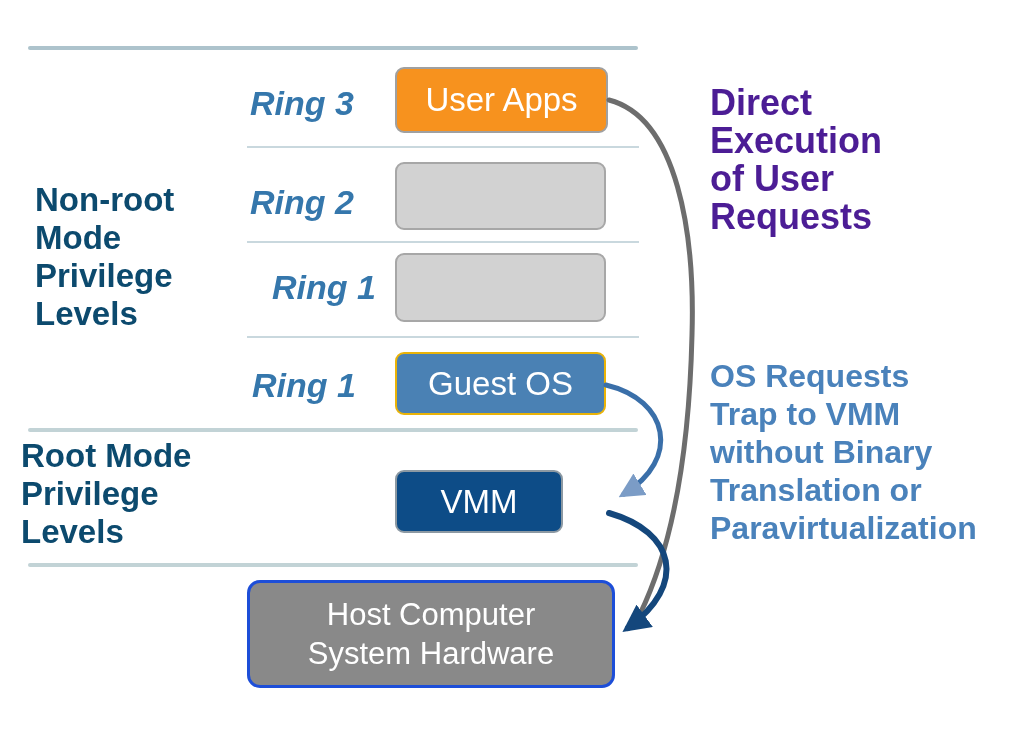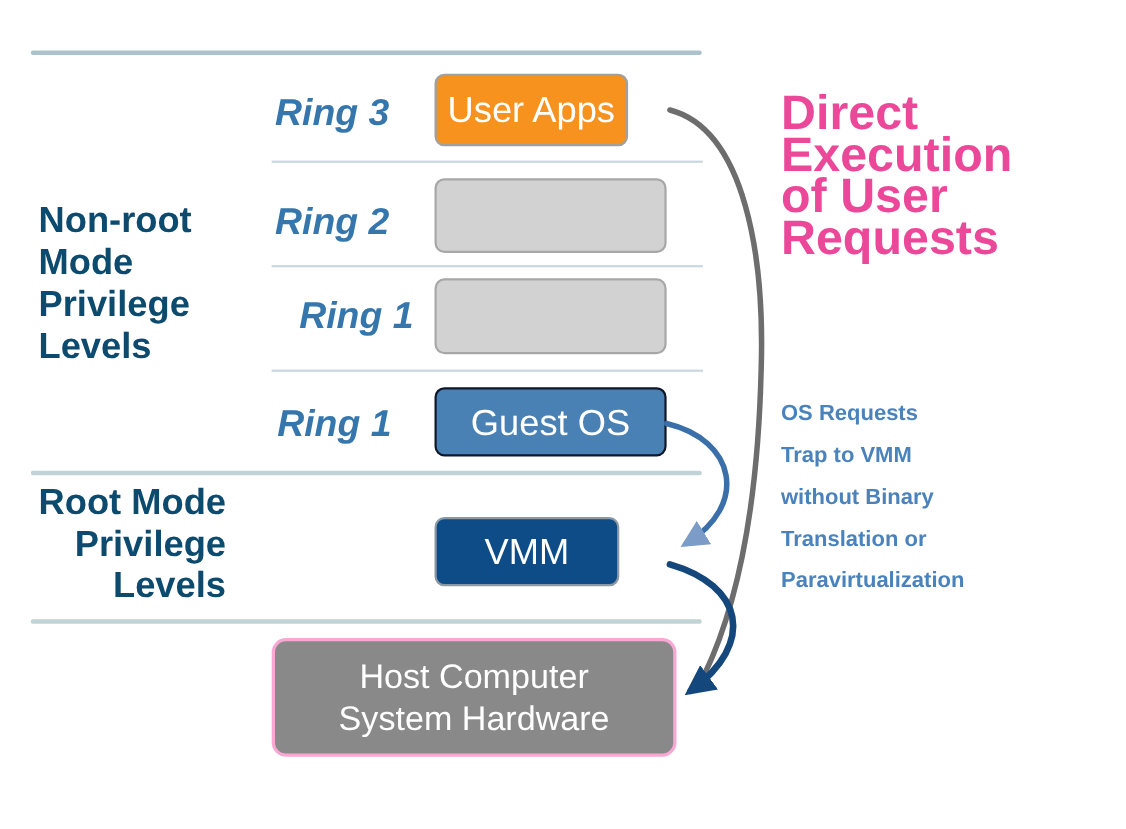--- a/index.html
+++ b/index.html
@@ -15,32 +15,32 @@
   }
   .ring-label{
     position:absolute;color:#3577ac;font-weight:bold;font-size:34px;line-height:40px;font-style:italic;
   }
   .box{
     position:absolute;display:flex;align-items:center;justify-content:center;
     border-radius:9px;box-sizing:border-box;color:#ffffff;font-size:33px;
   }
   .box.user-apps{background:#f7921e;border:2px solid #a0a0a0;}
   .box.empty{background:#d2d2d2;border:2px solid #a7a7a7;}
-  .box.guest-os{background:#4a81b4;border:2px solid #0f172a;}
+  .box.guest-os{background:#4a81b4;border:2px solid #eab308;}
   .box.vmm{background:#0d4c87;border:2px solid #8c99a3;}
   .box.hardware{
-    background:#898989;border:3px solid #f9a8d4;border-radius:13px;
+    background:#898989;border:3px solid #1d4ed8;border-radius:13px;
     font-size:31px;line-height:39px;text-align:center;white-space:pre-line;
   }
   .gray-note{
-    position:absolute;color:#ec4899;font-weight:bold;font-size:44px;
+    position:absolute;color:#4c1d95;font-weight:bold;font-size:36px;
     line-height:38px;white-space:pre-line;
   }
   .blue-note{
-    position:absolute;color:#4a82bb;font-weight:bold;font-size:20px;
+    position:absolute;color:#4a82bb;font-weight:bold;font-size:32px;
     line-height:38px;white-space:pre-line;
   }
   svg.arrows{position:absolute;left:0;top:0;pointer-events:none;}
 </style>
 </head>
 <body>
 
 <div class="canvas">
 
   <div class="sep" style="left:28px;top:46px;width:610px;"></div>
@@ -48,30 +48,30 @@
   <div class="sep" style="left:28px;top:563px;width:610px;background:#c2d3d6;"></div>
 
   <div class="ring-sep" style="left:247px;top:146px;width:392px;"></div>
   <div class="ring-sep" style="left:247px;top:241px;width:392px;"></div>
   <div class="ring-sep" style="left:247px;top:336px;width:392px;"></div>
 
   <div class="blue-label" style="left:35px;top:181px;">Non-root
 Mode
 Privilege
 Levels</div>
-  <div class="blue-label" style="left:35px;top:437px;text-align:right;">Root Mode
+  <div class="blue-label" style="left:21px;top:437px;">Root Mode
 Privilege
 Levels</div>
 
   <div class="ring-label" style="left:250px;top:83px;">Ring 3</div>
   <div class="ring-label" style="left:250px;top:182px;">Ring 2</div>
   <div class="ring-label" style="left:250px;top:267px;margin-left:22px;">Ring 1</div>
   <div class="ring-label" style="left:252px;top:365px;">Ring 1</div>
 
-  <div class="box user-apps" style="left:395px;top:67px;width:176px;height:66px;">User Apps</div>
+  <div class="box user-apps" style="left:395px;top:67px;width:213px;height:66px;">User Apps</div>
   <div class="box empty" style="left:395px;top:162px;width:211px;height:68px;"></div>
   <div class="box empty" style="left:395px;top:253px;width:211px;height:69px;"></div>
   <div class="box guest-os" style="left:395px;top:352px;width:211px;height:63px;">Guest OS</div>
 
   <div class="box vmm" style="left:395px;top:470px;width:168px;height:63px;">VMM</div>
   <div class="box hardware" style="left:247px;top:580px;width:368px;height:108px;">Host Computer
 System Hardware</div>
 
   <div class="gray-note" style="left:710px;top:84px;">Direct
 Execution

